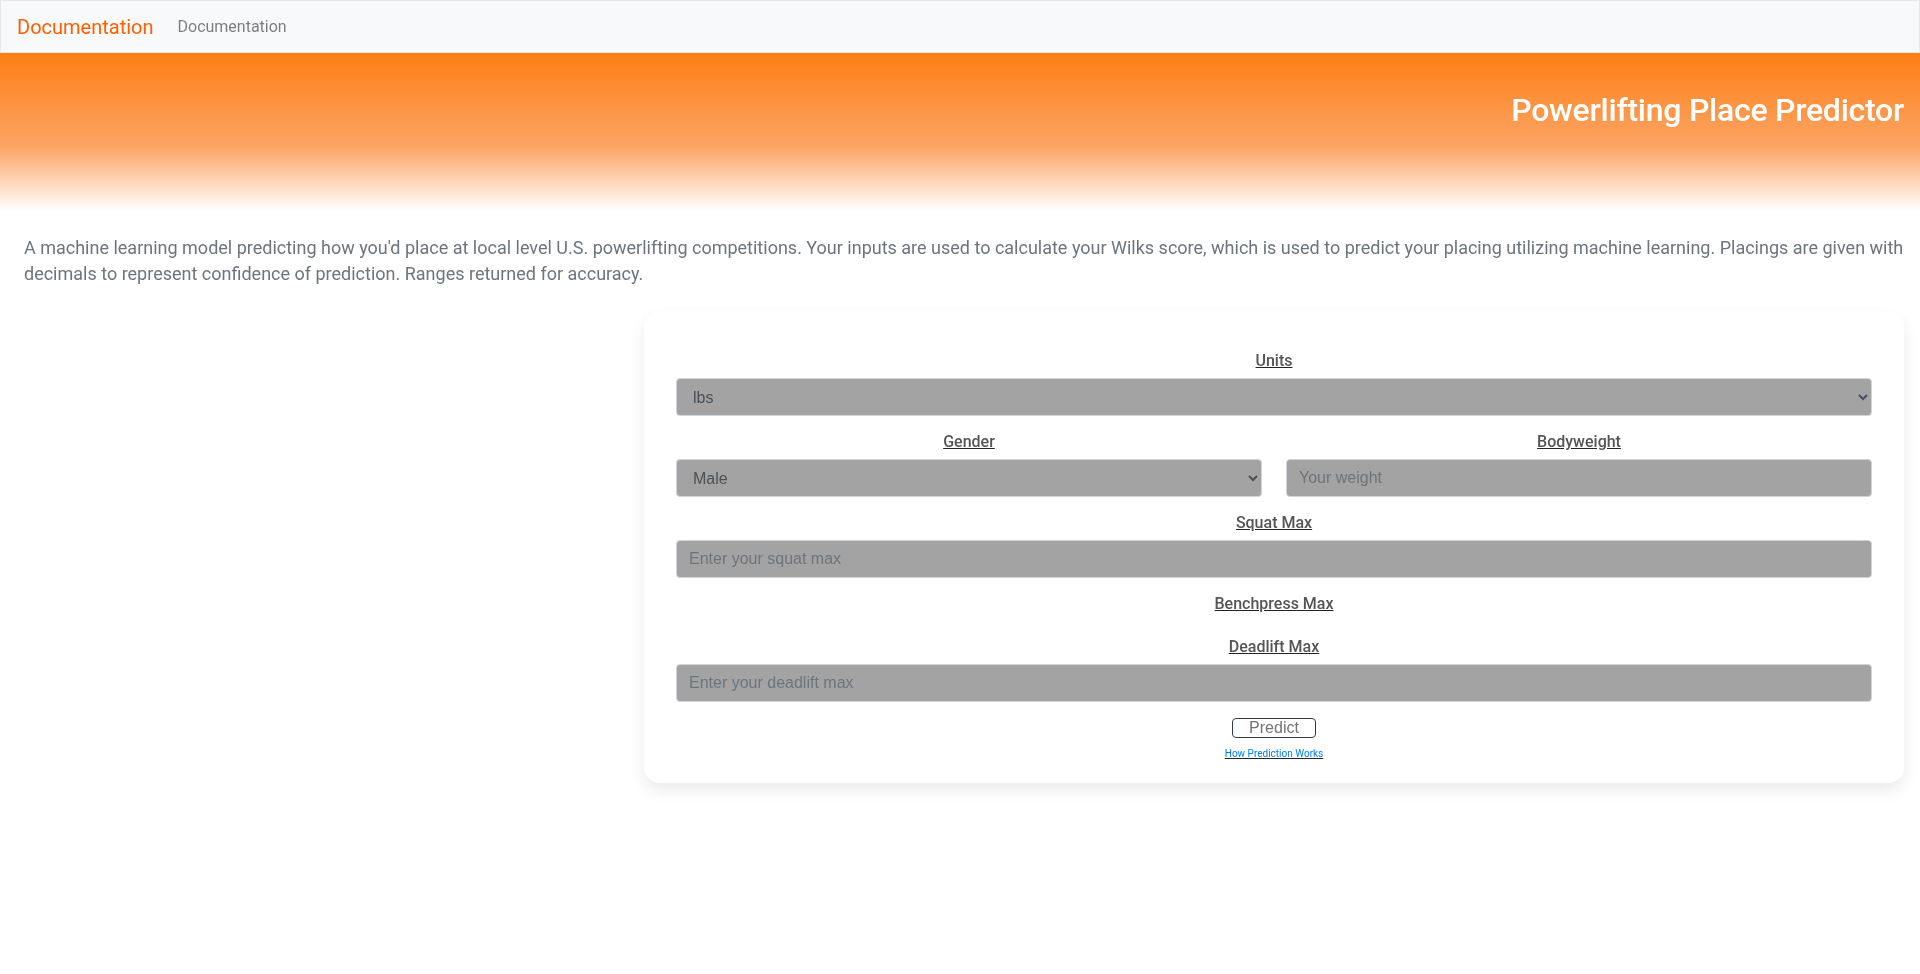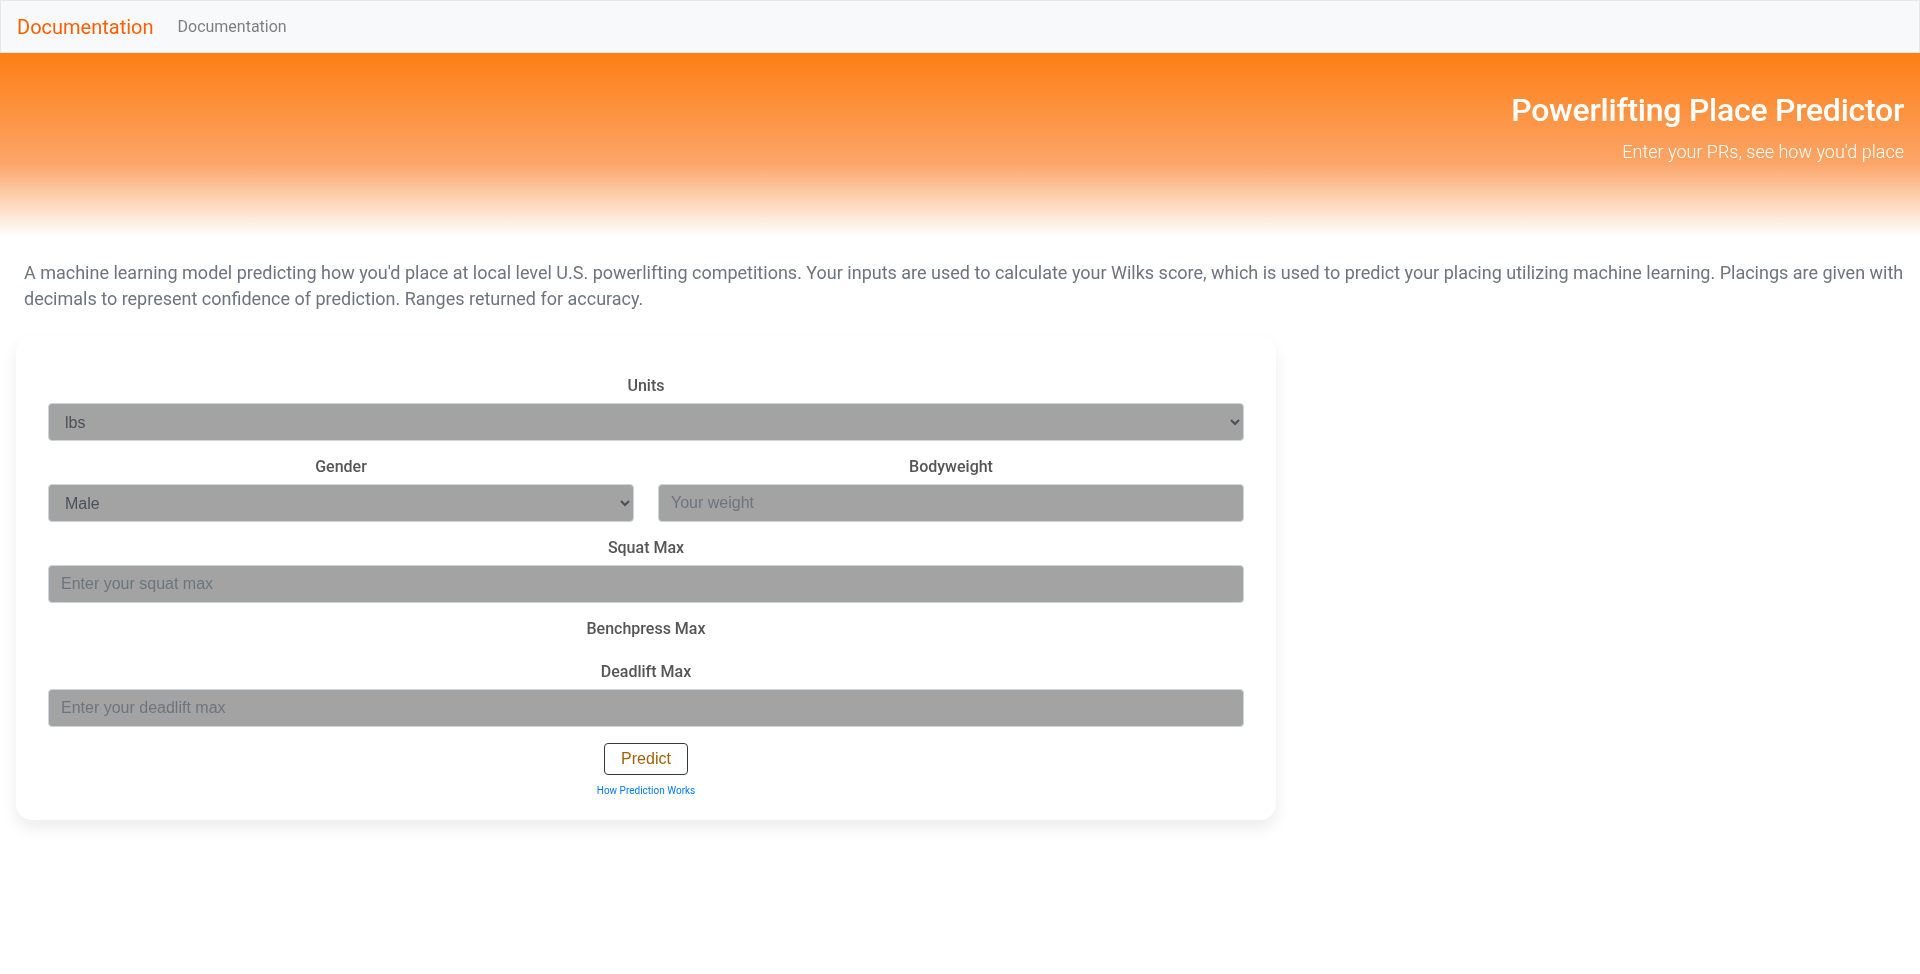--- a/index.html
+++ b/index.html
@@ -4,44 +4,43 @@
   <style>
     * { box-sizing: border-box; margin: 0; padding: 0; }
     body { font-family: -apple-system, BlinkMacSystemFont, "Segoe UI", Roboto, "Helvetica Neue", Arial, sans-serif; background: #fff; color: #212529; }
     .navbar { background: #f8f9fa; border: 1px solid #e7e7e7; padding: 8px 16px; display: flex; align-items: center; }
     .brand { color: #fd5f00; font-size: 20px; font-weight: 400; text-decoration: none; margin-right: 16px; }
     .navlink { color: rgba(0,0,0,0.5); font-size: 16px; text-decoration: none; padding: 8px; }
     .hero { background: linear-gradient(to bottom, #fd7e14 0%, #fca567 60%, #fff 100%); text-align: right; color: #fff; padding: 38px 16px 70px; }
     .hero h1 { font-size: 32px; font-weight: 500; margin-bottom: 12px; letter-spacing: -0.25px; }
     .hero p { font-size: 18px; font-weight: 300; margin: 4px 0; }
     .description { color: #6c757d; font-size: 18px; padding: 24px 4px 8px; line-height: 1.45; margin-left: 20px; }
-    .card-wrap { display: flex; justify-content: flex-start; padding: 16px 16px 40px; }
+    .card-wrap { display: flex; justify-content: flex-end; padding: 16px 16px 40px; text-decoration: underline; }
     .card { background: #fff; border-radius: 16px; box-shadow: 0 0.5rem 1rem rgba(0,0,0,.08); width: 80%; max-width: 1260px; padding: 40px 32px 24px; }
     .form-row { display: flex; gap: 24px; margin-bottom: 16px; }
     .form-group { flex: 1; text-align: center; }
     .form-group.full { width: 100%; }
     label { display: block; font-weight: 500; color: #555; margin-bottom: 8px; font-size: 16px; }
     .form-control { width: 100%; padding: 6px 12px; font-size: 16px; border: 1px solid #ced4da; border-radius: 4px; background: #a3a3a3; color: #495057; height: 38px; }
     .form-control::placeholder { color: #6c757d; opacity: 1; }
     select.form-control { appearance: auto; text-align: left; }
     .submit-wrap { text-align: center; margin-top: 16px; }
-    .btn-outline { background: #fff; border: 1px solid #343a40; color: #a16207; padding: 6px 16px; font-size: 16px; border-radius: 4px; cursor: pointer; }
+    .btn-outline { background: #fff; border: 1px solid #343a40; color: #737373; padding: 0 16px; font-size: 16px; border-radius: 4px; cursor: pointer; }
     .howlink { display: block; text-align: center; color: #007bff; font-size: 10px; margin-top: 10px; text-decoration: none; }
   </style>
 </head>
 <body>
 
 <nav class="navbar">
   <a href="#" class="brand">Documentation</a>
   <a href="#" class="navlink">Documentation</a>
 </nav>
 
 <section class="hero">
   <h1>Powerlifting Place Predictor</h1>
-  <p>Enter your PRs, see how you'd place</p>
 </section>
 
 <div class="description">A machine learning model predicting how you'd place at local level U.S. powerlifting competitions. Your inputs are used to calculate your Wilks score, which is used to predict your placing utilizing machine learning. Placings are given with decimals to represent confidence of prediction. Ranges returned for accuracy.</div>
 
 <div class="card-wrap">
   <div class="card">
 
     <div class="form-row">
       <div class="form-group full">
         <label>Units</label>

